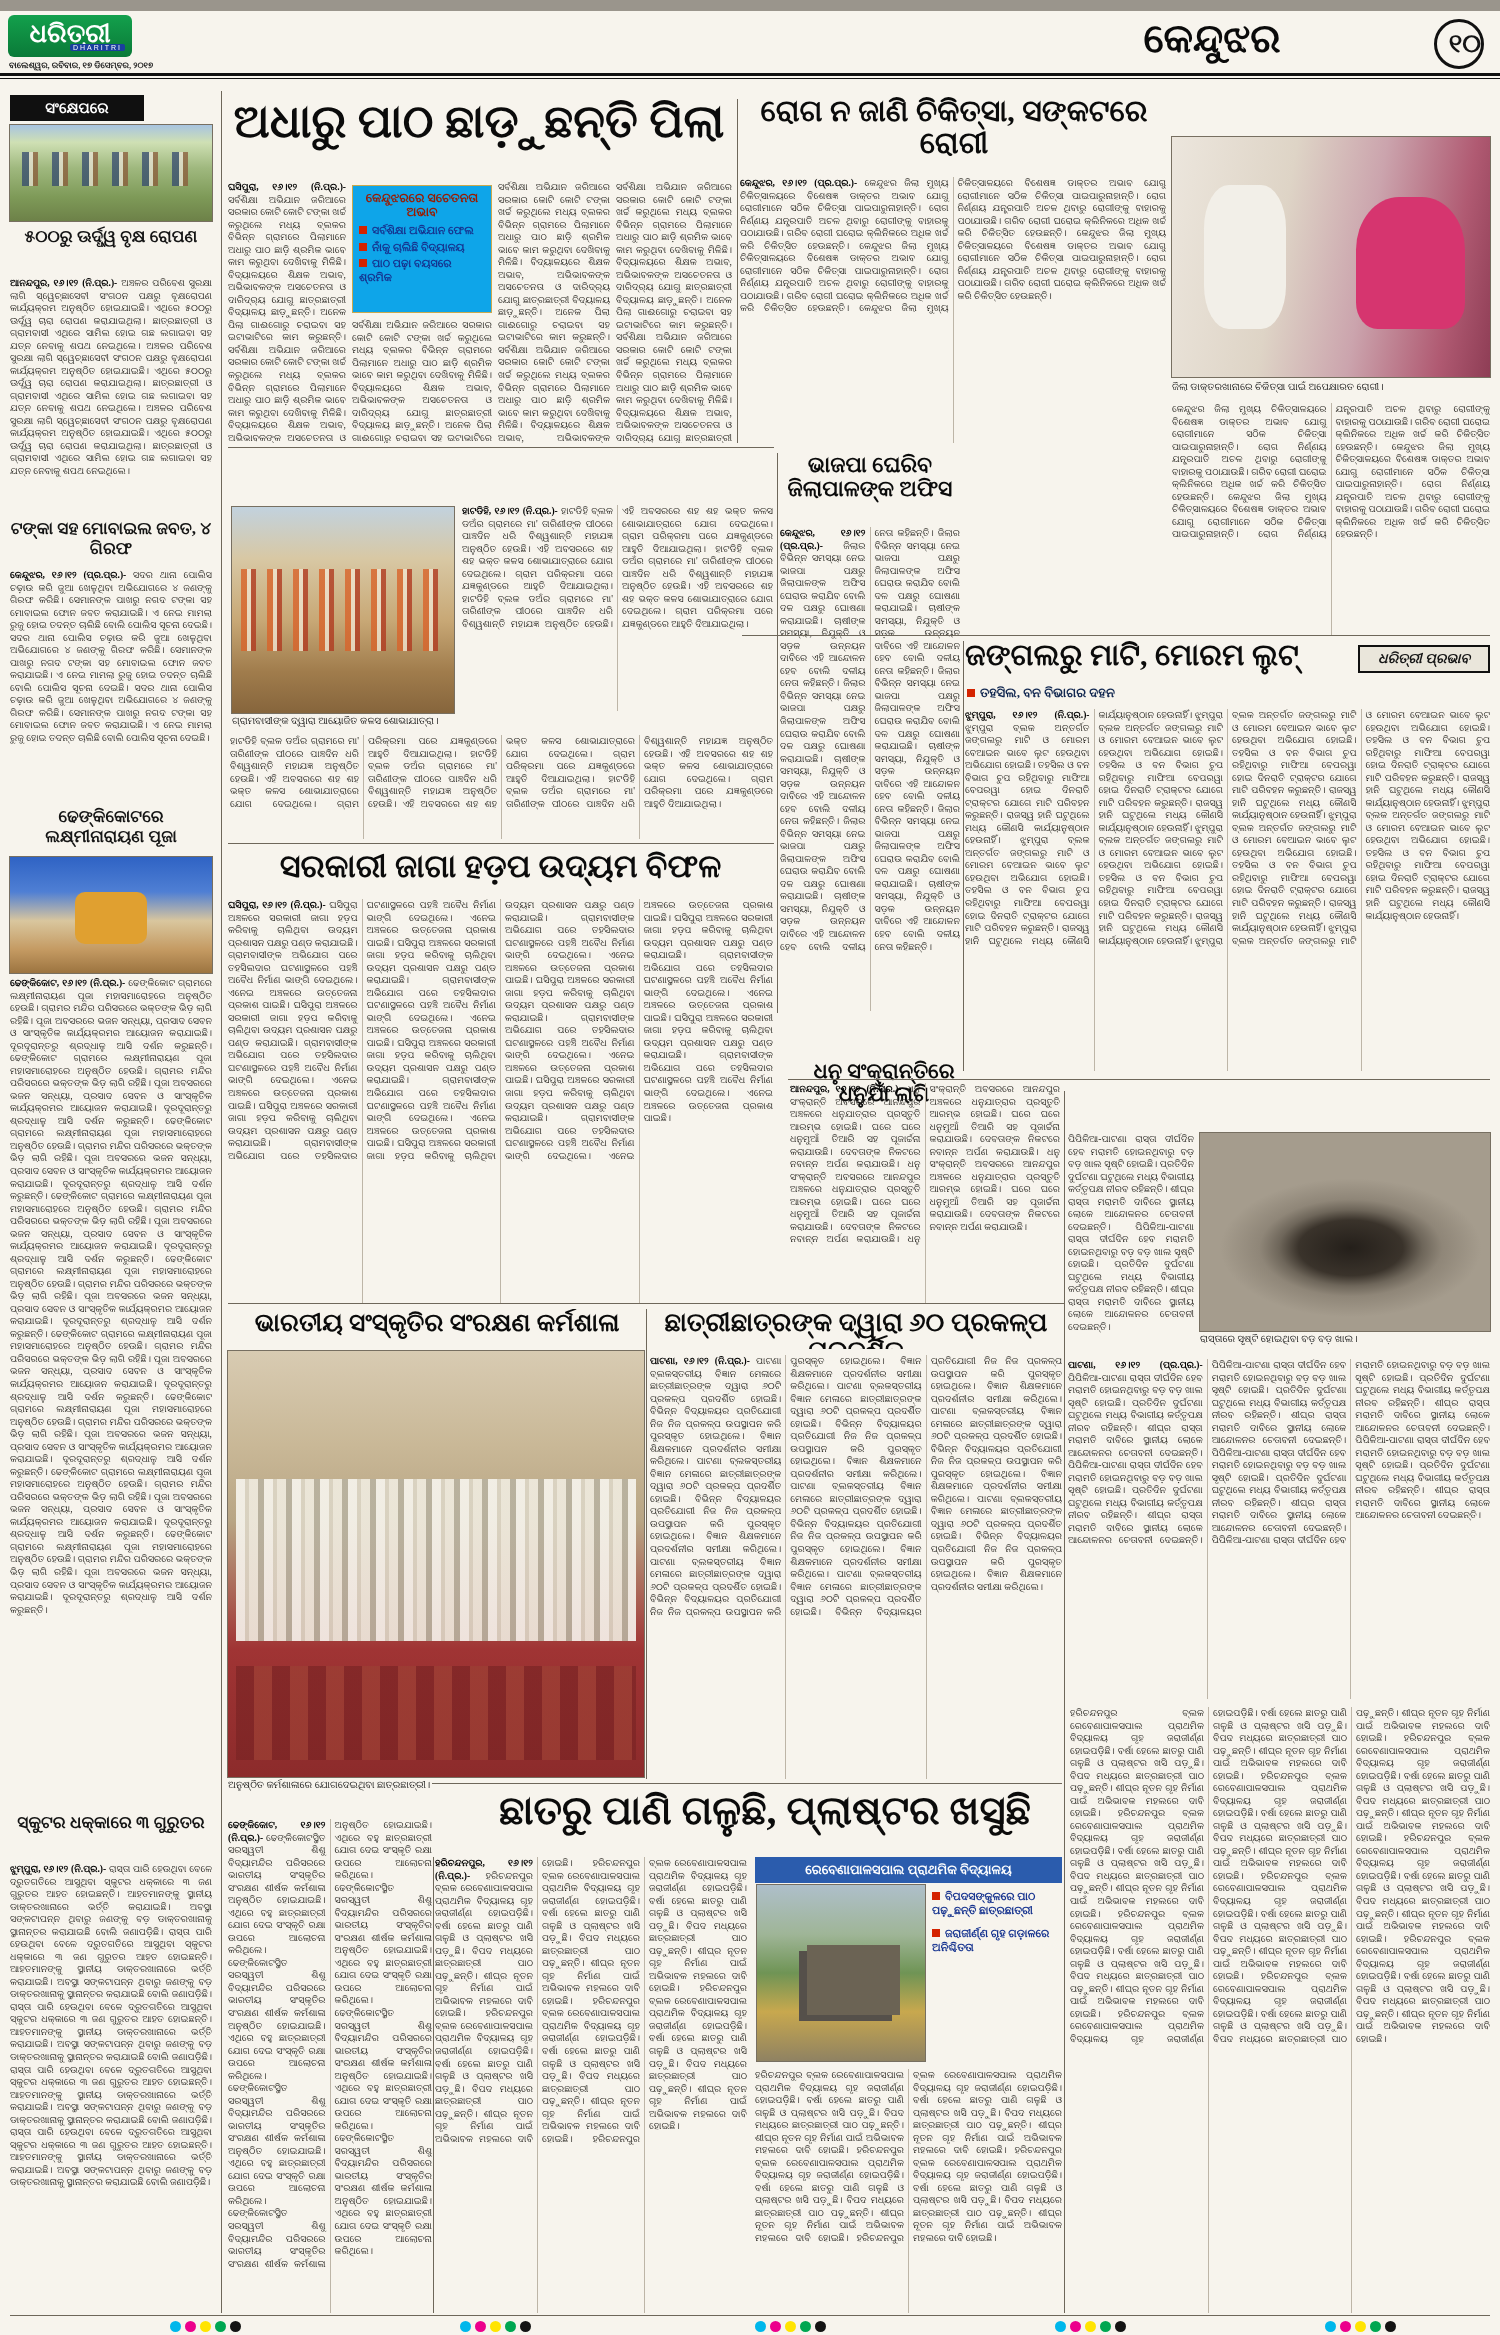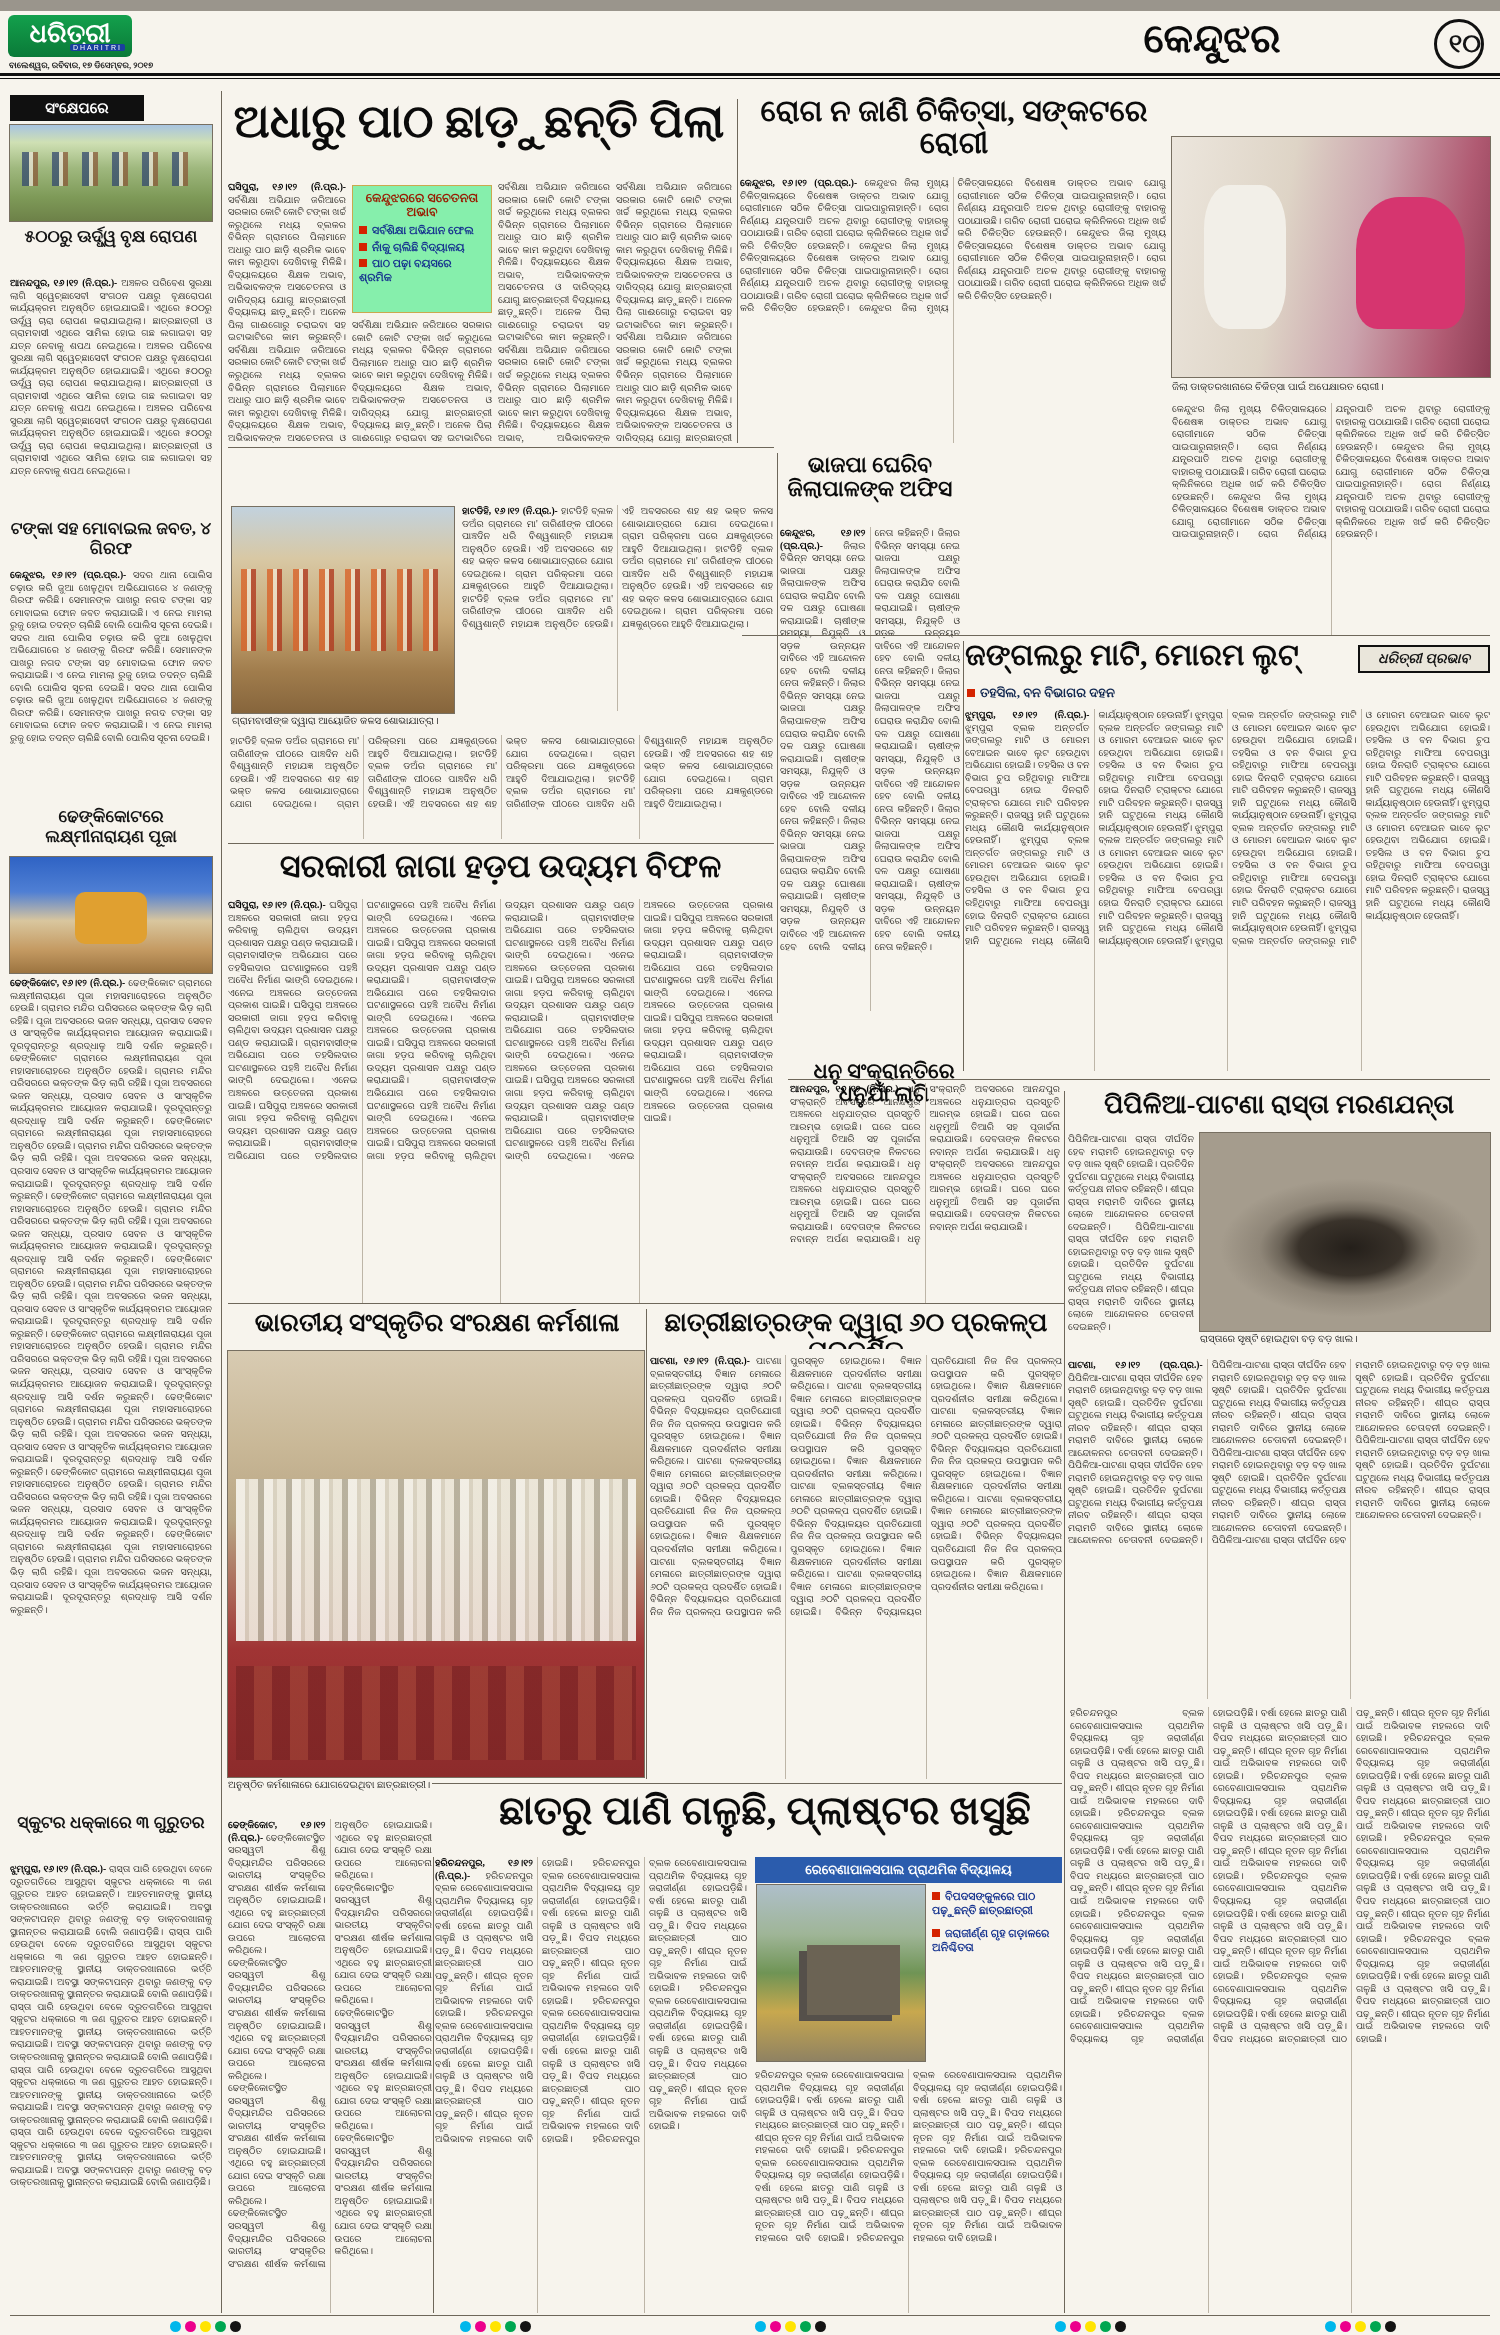--- a/index.html
+++ b/index.html
@@ -30,21 +30,21 @@
         font-size:26px;font-weight:bold;text-align:right;line-height:44px;background:#f7f4ed}
   #rule-a{position:absolute;left:0;top:62px;width:1500px;height:3px;background:#111}
   #rule-b{position:absolute;left:0;top:67px;width:1500px;height:1px;background:#111}
 
   
   #brief-label{position:absolute;left:10px;top:84px;width:134px;height:26px;background:#101010;color:#fff;
         font-size:15px;font-weight:bold;text-align:center;line-height:26px}
   .side-hl{position:absolute;left:10px;width:202px;font-size:17px;font-weight:bold;line-height:1.15;text-align:center}
 
   
-  #infobox{position:absolute;left:352px;top:174px;width:140px;height:128px;background:#86efac;
+  #infobox{position:absolute;left:352px;top:174px;width:140px;height:128px;background:#0ea5e9;
         border:1px solid #c9a94e;padding:5px 6px}
   #infobox .ttl{font-size:12.5px;font-weight:bold;color:#991b00;text-align:center;line-height:1.15;margin-bottom:4px}
   .ibx-item{font-size:11px;font-weight:bold;color:#16338f;line-height:1.25;margin-top:3px}
   .sq{display:inline-block;width:8px;height:8px;background:#d42300;margin-right:5px}
 
   
   #tagbox{position:absolute;left:1358px;top:634px;width:132px;height:28px;border:2px solid #111;background:#eae6db;
         font-size:14px;font-weight:bold;font-style:italic;text-align:center;line-height:24px}
   .story-bullet{position:absolute;font-size:13px;font-weight:bold;color:#10264f;white-space:nowrap}
 
@@ -170,21 +170,20 @@
   <div class="hl abs" style="left:228px;top:838px;width:545px;height:44px;font-size:32px">ସରକାରୀ ଜାଗା ହଡ଼ପ ଉଦ୍ୟମ ବିଫଳ</div>
   <div class="body cols4" style="left:228px;top:888px;width:545px;height:404px">
     <span class="dl">ଘସିପୁରା, ୧୬।୧୨ (ନି.ପ୍ର.)- </span><span>ଘସିପୁରା ଅଞ୍ଚଳରେ ସରକାରୀ ଜାଗା ହଡ଼ପ କରିବାକୁ ଚାଲିଥିବା ଉଦ୍ୟମ ପ୍ରଶାସନ ପକ୍ଷରୁ ପଣ୍ଡ କରାଯାଇଛି। ଗ୍ରାମବାସୀଙ୍କ ଅଭିଯୋଗ ପରେ ତହସିଲଦାର ଘଟଣାସ୍ଥଳରେ ପହଞ୍ଚି ଅବୈଧ ନିର୍ମାଣ ଭାଙ୍ଗି ଦେଇଥିଲେ। ଏନେଇ ଅଞ୍ଚଳରେ ଉତ୍ତେଜନା ପ୍ରକାଶ ପାଇଛି। ଘସିପୁରା ଅଞ୍ଚଳରେ ସରକାରୀ ଜାଗା ହଡ଼ପ କରିବାକୁ ଚାଲିଥିବା ଉଦ୍ୟମ ପ୍ରଶାସନ ପକ୍ଷରୁ ପଣ୍ଡ କରାଯାଇଛି। ଗ୍ରାମବାସୀଙ୍କ ଅଭିଯୋଗ ପରେ ତହସିଲଦାର ଘଟଣାସ୍ଥଳରେ ପହଞ୍ଚି ଅବୈଧ ନିର୍ମାଣ ଭାଙ୍ଗି ଦେଇଥିଲେ। ଏନେଇ ଅଞ୍ଚଳରେ ଉତ୍ତେଜନା ପ୍ରକାଶ ପାଇଛି। ଘସିପୁରା ଅଞ୍ଚଳରେ ସରକାରୀ ଜାଗା ହଡ଼ପ କରିବାକୁ ଚାଲିଥିବା ଉଦ୍ୟମ ପ୍ରଶାସନ ପକ୍ଷରୁ ପଣ୍ଡ କରାଯାଇଛି। ଗ୍ରାମବାସୀଙ୍କ ଅଭିଯୋଗ ପରେ ତହସିଲଦାର ଘଟଣାସ୍ଥଳରେ ପହଞ୍ଚି ଅବୈଧ ନିର୍ମାଣ ଭାଙ୍ଗି ଦେଇଥିଲେ। ଏନେଇ ଅଞ୍ଚଳରେ ଉତ୍ତେଜନା ପ୍ରକାଶ ପାଇଛି। ଘସିପୁରା ଅଞ୍ଚଳରେ ସରକାରୀ ଜାଗା ହଡ଼ପ କରିବାକୁ ଚାଲିଥିବା ଉଦ୍ୟମ ପ୍ରଶାସନ ପକ୍ଷରୁ ପଣ୍ଡ କରାଯାଇଛି। ଗ୍ରାମବାସୀଙ୍କ ଅଭିଯୋଗ ପରେ ତହସିଲଦାର ଘଟଣାସ୍ଥଳରେ ପହଞ୍ଚି ଅବୈଧ ନିର୍ମାଣ ଭାଙ୍ଗି ଦେଇଥିଲେ। ଏନେଇ ଅଞ୍ଚଳରେ ଉତ୍ତେଜନା ପ୍ରକାଶ ପାଇଛି। ଘସିପୁରା ଅଞ୍ଚଳରେ ସରକାରୀ ଜାଗା ହଡ଼ପ କରିବାକୁ ଚାଲିଥିବା ଉଦ୍ୟମ ପ୍ରଶାସନ ପକ୍ଷରୁ ପଣ୍ଡ କରାଯାଇଛି। ଗ୍ରାମବାସୀଙ୍କ ଅଭିଯୋଗ ପରେ ତହସିଲଦାର ଘଟଣାସ୍ଥଳରେ ପହଞ୍ଚି ଅବୈଧ ନିର୍ମାଣ ଭାଙ୍ଗି ଦେଇଥିଲେ। ଏନେଇ ଅଞ୍ଚଳରେ ଉତ୍ତେଜନା ପ୍ରକାଶ ପାଇଛି। ଘସିପୁରା ଅଞ୍ଚଳରେ ସରକାରୀ ଜାଗା ହଡ଼ପ କରିବାକୁ ଚାଲିଥିବା ଉଦ୍ୟମ ପ୍ରଶାସନ ପକ୍ଷରୁ ପଣ୍ଡ କରାଯାଇଛି। ଗ୍ରାମବାସୀଙ୍କ ଅଭିଯୋଗ ପରେ ତହସିଲଦାର ଘଟଣାସ୍ଥଳରେ ପହଞ୍ଚି ଅବୈଧ ନିର୍ମାଣ ଭାଙ୍ଗି ଦେଇଥିଲେ। ଏନେଇ ଅଞ୍ଚଳରେ ଉତ୍ତେଜନା ପ୍ରକାଶ ପାଇଛି। ଘସିପୁରା ଅଞ୍ଚଳରେ ସରକାରୀ ଜାଗା ହଡ଼ପ କରିବାକୁ ଚାଲିଥିବା ଉଦ୍ୟମ ପ୍ରଶାସନ ପକ୍ଷରୁ ପଣ୍ଡ କରାଯାଇଛି। ଗ୍ରାମବାସୀଙ୍କ ଅଭିଯୋଗ ପରେ ତହସିଲଦାର ଘଟଣାସ୍ଥଳରେ ପହଞ୍ଚି ଅବୈଧ ନିର୍ମାଣ ଭାଙ୍ଗି ଦେଇଥିଲେ। ଏନେଇ ଅଞ୍ଚଳରେ ଉତ୍ତେଜନା ପ୍ରକାଶ ପାଇଛି। ଘସିପୁରା ଅଞ୍ଚଳରେ ସରକାରୀ ଜାଗା ହଡ଼ପ କରିବାକୁ ଚାଲିଥିବା ଉଦ୍ୟମ ପ୍ରଶାସନ ପକ୍ଷରୁ ପଣ୍ଡ କରାଯାଇଛି। ଗ୍ରାମବାସୀଙ୍କ ଅଭିଯୋଗ ପରେ ତହସିଲଦାର ଘଟଣାସ୍ଥଳରେ ପହଞ୍ଚି ଅବୈଧ ନିର୍ମାଣ ଭାଙ୍ଗି ଦେଇଥିଲେ। ଏନେଇ ଅଞ୍ଚଳରେ ଉତ୍ତେଜନା ପ୍ରକାଶ ପାଇଛି। ଘସିପୁରା ଅଞ୍ଚଳରେ ସରକାରୀ ଜାଗା ହଡ଼ପ କରିବାକୁ ଚାଲିଥିବା ଉଦ୍ୟମ ପ୍ରଶାସନ ପକ୍ଷରୁ ପଣ୍ଡ କରାଯାଇଛି। ଗ୍ରାମବାସୀଙ୍କ ଅଭିଯୋଗ ପରେ ତହସିଲଦାର ଘଟଣାସ୍ଥଳରେ ପହଞ୍ଚି ଅବୈଧ ନିର୍ମାଣ ଭାଙ୍ଗି ଦେଇଥିଲେ। ଏନେଇ ଅଞ୍ଚଳରେ ଉତ୍ତେଜନା ପ୍ରକାଶ ପାଇଛି। ଘସିପୁରା ଅଞ୍ଚଳରେ ସରକାରୀ ଜାଗା ହଡ଼ପ କରିବାକୁ ଚାଲିଥିବା ଉଦ୍ୟମ ପ୍ରଶାସନ ପକ୍ଷରୁ ପଣ୍ଡ କରାଯାଇଛି। ଗ୍ରାମବାସୀଙ୍କ ଅଭିଯୋଗ ପରେ ତହସିଲଦାର ଘଟଣାସ୍ଥଳରେ ପହଞ୍ଚି ଅବୈଧ ନିର୍ମାଣ ଭାଙ୍ଗି ଦେଇଥିଲେ। ଏନେଇ ଅଞ୍ଚଳରେ ଉତ୍ତେଜନା ପ୍ରକାଶ ପାଇଛି।</span>
   </div>
 
   <div class="hl abs" style="left:790px;top:1049px;width:188px;height:62px;font-size:21px">ଧନୁ ସଂକ୍ରାନ୍ତିରେ ଧନୁଯାଁ ଲାଗି</div>
   <div class="body cols2" style="left:790px;top:1072px;width:270px;height:220px">
     <span class="dl">ଆନନ୍ଦପୁର, ୧୬।୧୨ (ନି.ପ୍ର.)- </span><span>ଧନୁ ସଂକ୍ରାନ୍ତି ଅବସରରେ ଆନନ୍ଦପୁର ଅଞ୍ଚଳରେ ଧନୁଯାତ୍ରାର ପ୍ରସ୍ତୁତି ଆରମ୍ଭ ହୋଇଛି। ଘରେ ଘରେ ଧନୁମୁଆଁ ତିଆରି ସହ ପୂଜାର୍ଚ୍ଚନା କରାଯାଉଛି। ଦେବତାଙ୍କ ନିକଟରେ ନବାନ୍ନ ଅର୍ପଣ କରାଯାଉଛି। ଧନୁ ସଂକ୍ରାନ୍ତି ଅବସରରେ ଆନନ୍ଦପୁର ଅଞ୍ଚଳରେ ଧନୁଯାତ୍ରାର ପ୍ରସ୍ତୁତି ଆରମ୍ଭ ହୋଇଛି। ଘରେ ଘରେ ଧନୁମୁଆଁ ତିଆରି ସହ ପୂଜାର୍ଚ୍ଚନା କରାଯାଉଛି। ଦେବତାଙ୍କ ନିକଟରେ ନବାନ୍ନ ଅର୍ପଣ କରାଯାଉଛି। ଧନୁ ସଂକ୍ରାନ୍ତି ଅବସରରେ ଆନନ୍ଦପୁର ଅଞ୍ଚଳରେ ଧନୁଯାତ୍ରାର ପ୍ରସ୍ତୁତି ଆରମ୍ଭ ହୋଇଛି। ଘରେ ଘରେ ଧନୁମୁଆଁ ତିଆରି ସହ ପୂଜାର୍ଚ୍ଚନା କରାଯାଉଛି। ଦେବତାଙ୍କ ନିକଟରେ ନବାନ୍ନ ଅର୍ପଣ କରାଯାଉଛି। ଧନୁ ସଂକ୍ରାନ୍ତି ଅବସରରେ ଆନନ୍ଦପୁର ଅଞ୍ଚଳରେ ଧନୁଯାତ୍ରାର ପ୍ରସ୍ତୁତି ଆରମ୍ଭ ହୋଇଛି। ଘରେ ଘରେ ଧନୁମୁଆଁ ତିଆରି ସହ ପୂଜାର୍ଚ୍ଚନା କରାଯାଉଛି। ଦେବତାଙ୍କ ନିକଟରେ ନବାନ୍ନ ଅର୍ପଣ କରାଯାଉଛି।</span>
   </div>
 
-  <div class="hl abs" style="left:1068px;top:1080px;width:422px;height:36px;font-size:26px">ପିପିଳିଆ-ପାଟଣା ରାସ୍ତା ମରଣଯନ୍ତା</div>
   <div class="photo ph-hole" style="left:1200px;top:1122px;width:290px;height:198px"></div>
   <div class="cap" style="left:1200px;top:1322px;width:290px">ରାସ୍ତାରେ ସୃଷ୍ଟି ହୋଇଥିବା ବଡ଼ ବଡ଼ ଖାଲ।</div>
   <div class="body" style="left:1068px;top:1122px;width:126px;height:216px">
     <span>ପିପିଳିଆ-ପାଟଣା ରାସ୍ତା ଦୀର୍ଘଦିନ ହେବ ମରାମତି ହୋଇନଥିବାରୁ ବଡ଼ ବଡ଼ ଖାଲ ସୃଷ୍ଟି ହୋଇଛି। ପ୍ରତିଦିନ ଦୁର୍ଘଟଣା ଘଟୁଥିଲେ ମଧ୍ୟ ବିଭାଗୀୟ କର୍ତ୍ତୃପକ୍ଷ ନୀରବ ରହିଛନ୍ତି। ଶୀଘ୍ର ରାସ୍ତା ମରାମତି ଦାବିରେ ସ୍ଥାନୀୟ ଲୋକେ ଆନ୍ଦୋଳନର ଚେତାବନୀ ଦେଇଛନ୍ତି। ପିପିଳିଆ-ପାଟଣା ରାସ୍ତା ଦୀର୍ଘଦିନ ହେବ ମରାମତି ହୋଇନଥିବାରୁ ବଡ଼ ବଡ଼ ଖାଲ ସୃଷ୍ଟି ହୋଇଛି। ପ୍ରତିଦିନ ଦୁର୍ଘଟଣା ଘଟୁଥିଲେ ମଧ୍ୟ ବିଭାଗୀୟ କର୍ତ୍ତୃପକ୍ଷ ନୀରବ ରହିଛନ୍ତି। ଶୀଘ୍ର ରାସ୍ତା ମରାମତି ଦାବିରେ ସ୍ଥାନୀୟ ଲୋକେ ଆନ୍ଦୋଳନର ଚେତାବନୀ ଦେଇଛନ୍ତି।</span>
   </div>
   <div class="body cols3" style="left:1068px;top:1348px;width:422px;height:340px">
     <span class="dl">ପାଟଣା, ୧୬।୧୨ (ପ୍ର.ପ୍ର.)- </span><span>ପିପିଳିଆ-ପାଟଣା ରାସ୍ତା ଦୀର୍ଘଦିନ ହେବ ମରାମତି ହୋଇନଥିବାରୁ ବଡ଼ ବଡ଼ ଖାଲ ସୃଷ୍ଟି ହୋଇଛି। ପ୍ରତିଦିନ ଦୁର୍ଘଟଣା ଘଟୁଥିଲେ ମଧ୍ୟ ବିଭାଗୀୟ କର୍ତ୍ତୃପକ୍ଷ ନୀରବ ରହିଛନ୍ତି। ଶୀଘ୍ର ରାସ୍ତା ମରାମତି ଦାବିରେ ସ୍ଥାନୀୟ ଲୋକେ ଆନ୍ଦୋଳନର ଚେତାବନୀ ଦେଇଛନ୍ତି। ପିପିଳିଆ-ପାଟଣା ରାସ୍ତା ଦୀର୍ଘଦିନ ହେବ ମରାମତି ହୋଇନଥିବାରୁ ବଡ଼ ବଡ଼ ଖାଲ ସୃଷ୍ଟି ହୋଇଛି। ପ୍ରତିଦିନ ଦୁର୍ଘଟଣା ଘଟୁଥିଲେ ମଧ୍ୟ ବିଭାଗୀୟ କର୍ତ୍ତୃପକ୍ଷ ନୀରବ ରହିଛନ୍ତି। ଶୀଘ୍ର ରାସ୍ତା ମରାମତି ଦାବିରେ ସ୍ଥାନୀୟ ଲୋକେ ଆନ୍ଦୋଳନର ଚେତାବନୀ ଦେଇଛନ୍ତି। ପିପିଳିଆ-ପାଟଣା ରାସ୍ତା ଦୀର୍ଘଦିନ ହେବ ମରାମତି ହୋଇନଥିବାରୁ ବଡ଼ ବଡ଼ ଖାଲ ସୃଷ୍ଟି ହୋଇଛି। ପ୍ରତିଦିନ ଦୁର୍ଘଟଣା ଘଟୁଥିଲେ ମଧ୍ୟ ବିଭାଗୀୟ କର୍ତ୍ତୃପକ୍ଷ ନୀରବ ରହିଛନ୍ତି। ଶୀଘ୍ର ରାସ୍ତା ମରାମତି ଦାବିରେ ସ୍ଥାନୀୟ ଲୋକେ ଆନ୍ଦୋଳନର ଚେତାବନୀ ଦେଇଛନ୍ତି। ପିପିଳିଆ-ପାଟଣା ରାସ୍ତା ଦୀର୍ଘଦିନ ହେବ ମରାମତି ହୋଇନଥିବାରୁ ବଡ଼ ବଡ଼ ଖାଲ ସୃଷ୍ଟି ହୋଇଛି। ପ୍ରତିଦିନ ଦୁର୍ଘଟଣା ଘଟୁଥିଲେ ମଧ୍ୟ ବିଭାଗୀୟ କର୍ତ୍ତୃପକ୍ଷ ନୀରବ ରହିଛନ୍ତି। ଶୀଘ୍ର ରାସ୍ତା ମରାମତି ଦାବିରେ ସ୍ଥାନୀୟ ଲୋକେ ଆନ୍ଦୋଳନର ଚେତାବନୀ ଦେଇଛନ୍ତି। ପିପିଳିଆ-ପାଟଣା ରାସ୍ତା ଦୀର୍ଘଦିନ ହେବ ମରାମତି ହୋଇନଥିବାରୁ ବଡ଼ ବଡ଼ ଖାଲ ସୃଷ୍ଟି ହୋଇଛି। ପ୍ରତିଦିନ ଦୁର୍ଘଟଣା ଘଟୁଥିଲେ ମଧ୍ୟ ବିଭାଗୀୟ କର୍ତ୍ତୃପକ୍ଷ ନୀରବ ରହିଛନ୍ତି। ଶୀଘ୍ର ରାସ୍ତା ମରାମତି ଦାବିରେ ସ୍ଥାନୀୟ ଲୋକେ ଆନ୍ଦୋଳନର ଚେତାବନୀ ଦେଇଛନ୍ତି। ପିପିଳିଆ-ପାଟଣା ରାସ୍ତା ଦୀର୍ଘଦିନ ହେବ ମରାମତି ହୋଇନଥିବାରୁ ବଡ଼ ବଡ଼ ଖାଲ ସୃଷ୍ଟି ହୋଇଛି। ପ୍ରତିଦିନ ଦୁର୍ଘଟଣା ଘଟୁଥିଲେ ମଧ୍ୟ ବିଭାଗୀୟ କର୍ତ୍ତୃପକ୍ଷ ନୀରବ ରହିଛନ୍ତି। ଶୀଘ୍ର ରାସ୍ତା ମରାମତି ଦାବିରେ ସ୍ଥାନୀୟ ଲୋକେ ଆନ୍ଦୋଳନର ଚେତାବନୀ ଦେଇଛନ୍ତି।</span>
   </div>
 
   <div class="hl abs" style="left:232px;top:1298px;width:410px;height:36px;font-size:25px">ଭାରତୀୟ ସଂସ୍କୃତିର ସଂରକ୍ଷଣ କର୍ମଶାଳା</div>

